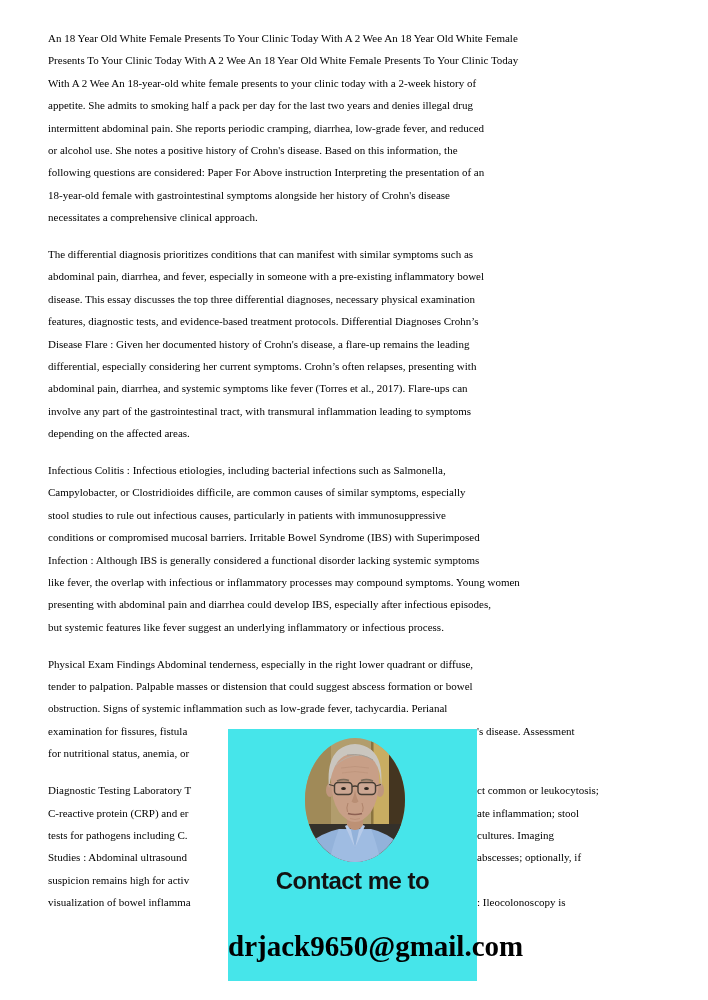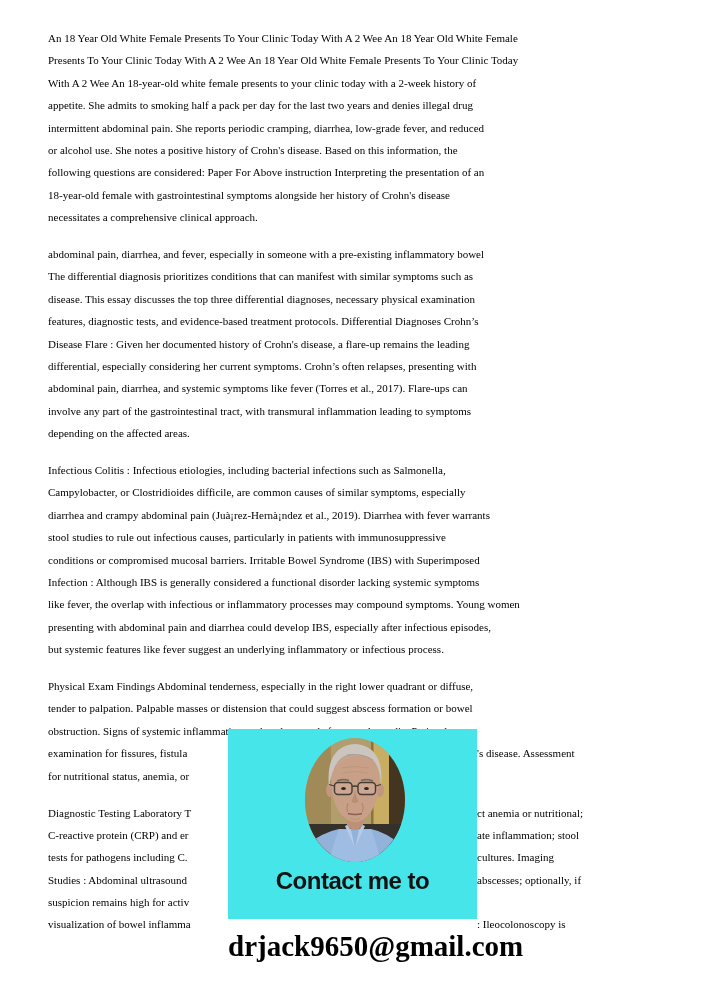--- a/index.html
+++ b/index.html
@@ -23,21 +23,21 @@
   .paragraph{margin:0 0 14.5px 0;}
   .line{white-space:pre;height:22.4px;}
   .frag{position:relative;}
   .fr{position:absolute;left:429px;top:0;white-space:pre;font-family:Liberation Serif, serif;}
   
   .overlay{
     position:absolute;
     left:228px;
     top:729px;
     width:249px;
-    height:190px;
+    height:252px;
     z-index:5;
     text-align:center;
   }
   .photo{
     position:absolute;
     left:77px;
     top:9px;
     width:100px;
     height:124px;
   }
@@ -75,50 +75,49 @@
         <div class="line">Presents To Your Clinic Today With A 2 Wee An 18 Year Old White Female Presents To Your Clinic Today</div>
         <div class="line">With A 2 Wee An 18-year-old white female presents to your clinic today with a 2-week history of</div>
         <div class="line">appetite. She admits to smoking half a pack per day for the last two years and denies illegal drug</div>
         <div class="line">intermittent abdominal pain. She reports periodic cramping, diarrhea, low-grade fever, and reduced</div>
         <div class="line">or alcohol use. She notes a positive history of Crohn's disease. Based on this information, the</div>
         <div class="line">following questions are considered: Paper For Above instruction Interpreting the presentation of an</div>
         <div class="line">18-year-old female with gastrointestinal symptoms alongside her history of Crohn's disease</div>
         <div class="line">necessitates a comprehensive clinical approach.</div>
       </div>
       <div class="paragraph">
+        <div class="line">The differential diagnosis prioritizes conditions that can manifest with similar symptoms such as</div>
         <div class="line">abdominal pain, diarrhea, and fever, especially in someone with a pre-existing inflammatory bowel</div>
-        <div class="line">The differential diagnosis prioritizes conditions that can manifest with similar symptoms such as</div>
         <div class="line">disease. This essay discusses the top three differential diagnoses, necessary physical examination</div>
         <div class="line">features, diagnostic tests, and evidence-based treatment protocols. Differential Diagnoses Crohn’s</div>
         <div class="line">Disease Flare : Given her documented history of Crohn's disease, a flare-up remains the leading</div>
         <div class="line">differential, especially considering her current symptoms. Crohn’s often relapses, presenting with</div>
         <div class="line">abdominal pain, diarrhea, and systemic symptoms like fever (Torres et al., 2017). Flare-ups can</div>
         <div class="line">involve any part of the gastrointestinal tract, with transmural inflammation leading to symptoms</div>
         <div class="line">depending on the affected areas.</div>
       </div>
       <div class="paragraph">
         <div class="line">Infectious Colitis : Infectious etiologies, including bacterial infections such as Salmonella,</div>
         <div class="line">Campylobacter, or Clostridioides difficile, are common causes of similar symptoms, especially</div>
-        <div class="line">diarrhea and crampy abdominal pain (Juà¡rez-Hernà¡ndez et al., 2019). Diarrhea with fever warrants</div>
         <div class="line">stool studies to rule out infectious causes, particularly in patients with immunosuppressive</div>
         <div class="line">conditions or compromised mucosal barriers. Irritable Bowel Syndrome (IBS) with Superimposed</div>
         <div class="line">Infection : Although IBS is generally considered a functional disorder lacking systemic symptoms</div>
         <div class="line">like fever, the overlap with infectious or inflammatory processes may compound symptoms. Young women</div>
         <div class="line">presenting with abdominal pain and diarrhea could develop IBS, especially after infectious episodes,</div>
         <div class="line">but systemic features like fever suggest an underlying inflammatory or infectious process.</div>
       </div>
       <div class="paragraph">
         <div class="line">Physical Exam Findings Abdominal tenderness, especially in the right lower quadrant or diffuse,</div>
         <div class="line">tender to palpation. Palpable masses or distension that could suggest abscess formation or bowel</div>
         <div class="line">obstruction. Signs of systemic inflammation such as low-grade fever, tachycardia. Perianal</div>
         <div class="line frag"><span class="fl">examination for fissures, fistula</span><span class="fr">'s disease. Assessment</span></div>
         <div class="line frag"><span class="fl">for nutritional status, anemia, or</span></div>
       </div>
       <div class="paragraph">
-        <div class="line frag"><span class="fl">Diagnostic Testing Laboratory T</span><span class="fr">ct anemia or nutritional;</span></div>
+        <div class="line frag"><span class="fl">Diagnostic Testing Laboratory T</span><span class="fr">ct common or leukocytosis;</span></div>
         <div class="line frag"><span class="fl">C-reactive protein (CRP) and er</span><span class="fr">ate inflammation; stool</span></div>
         <div class="line frag"><span class="fl">tests for pathogens including C.</span><span class="fr">cultures. Imaging</span></div>
         <div class="line frag"><span class="fl">Studies : Abdominal ultrasound</span><span class="fr">abscesses; optionally, if</span></div>
         <div class="line frag"><span class="fl">suspicion remains high for activ</span></div>
         <div class="line frag"><span class="fl">visualization of bowel inflamma</span><span class="fr">: Ileocolonoscopy is</span></div>
       </div>
     </div>
 
   <div class="overlay" style="background: rgb(70, 229, 234);">
     <svg class="photo" viewBox="0 0 100 124" xmlns="http://www.w3.org/2000/svg" aria-label="portrait of elderly man with glasses and blue shirt">

